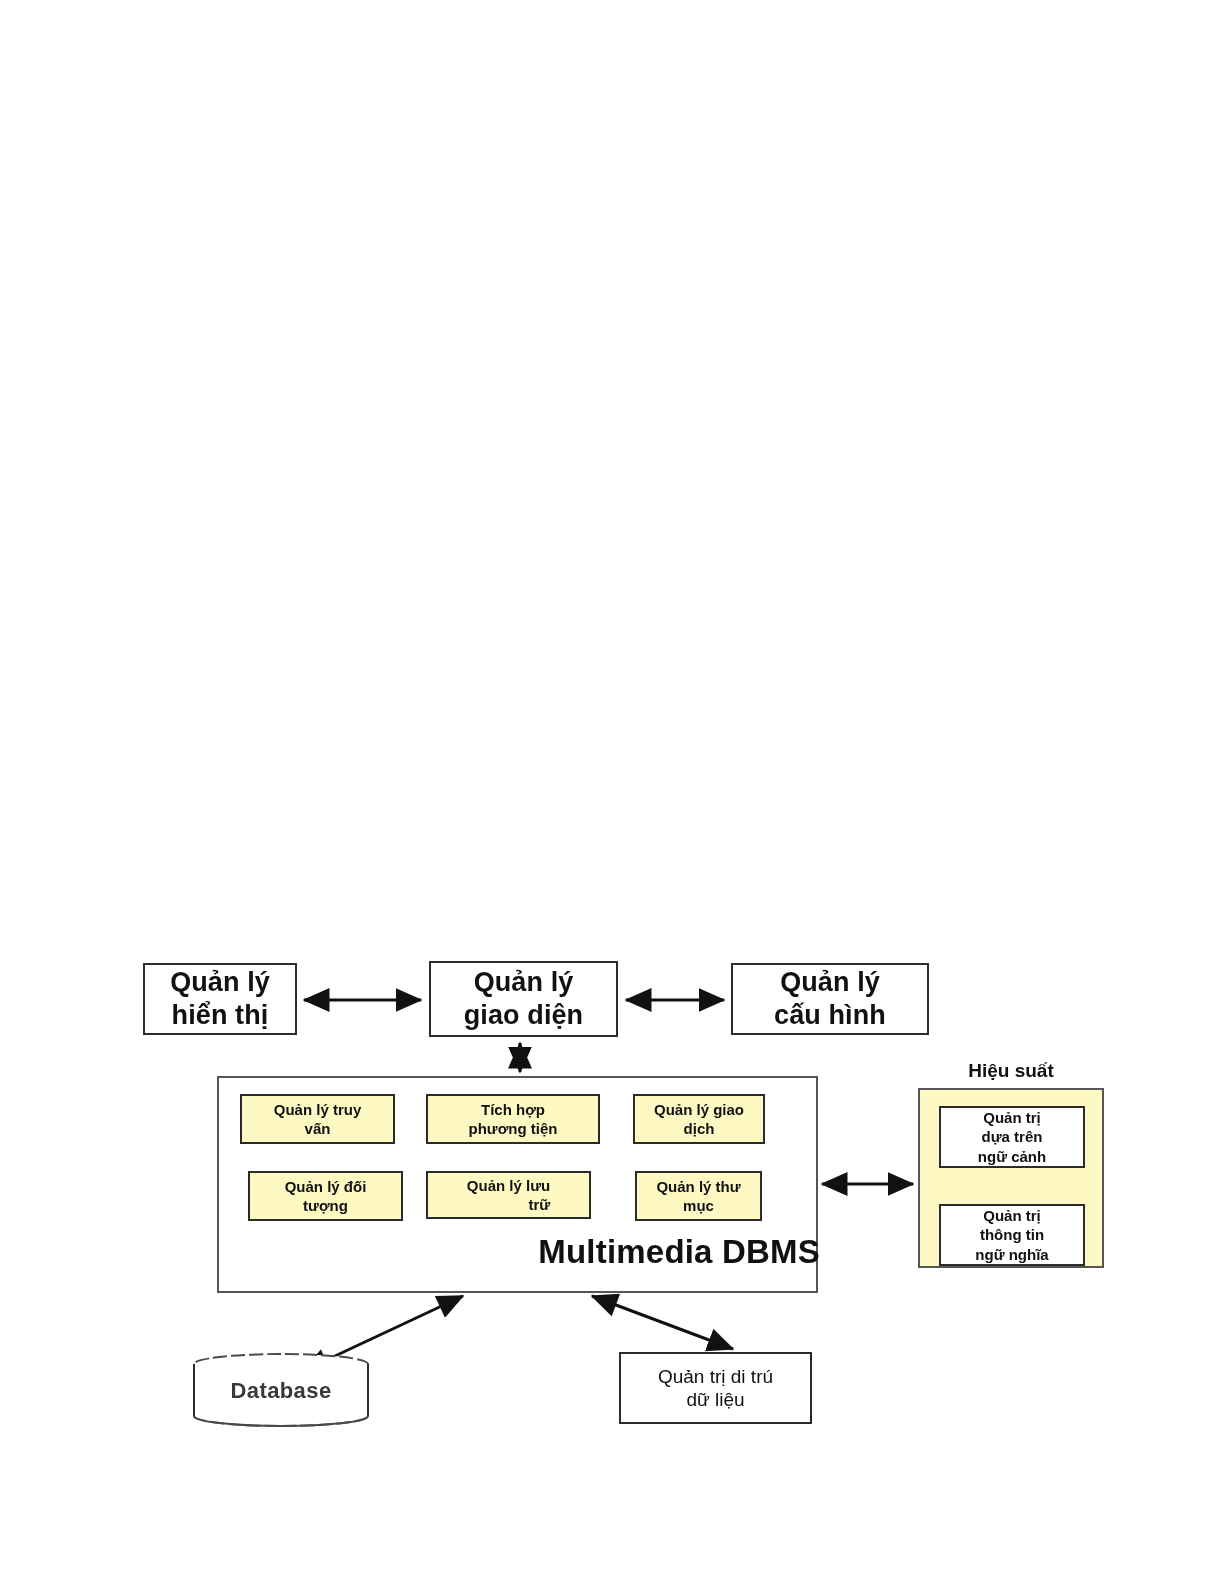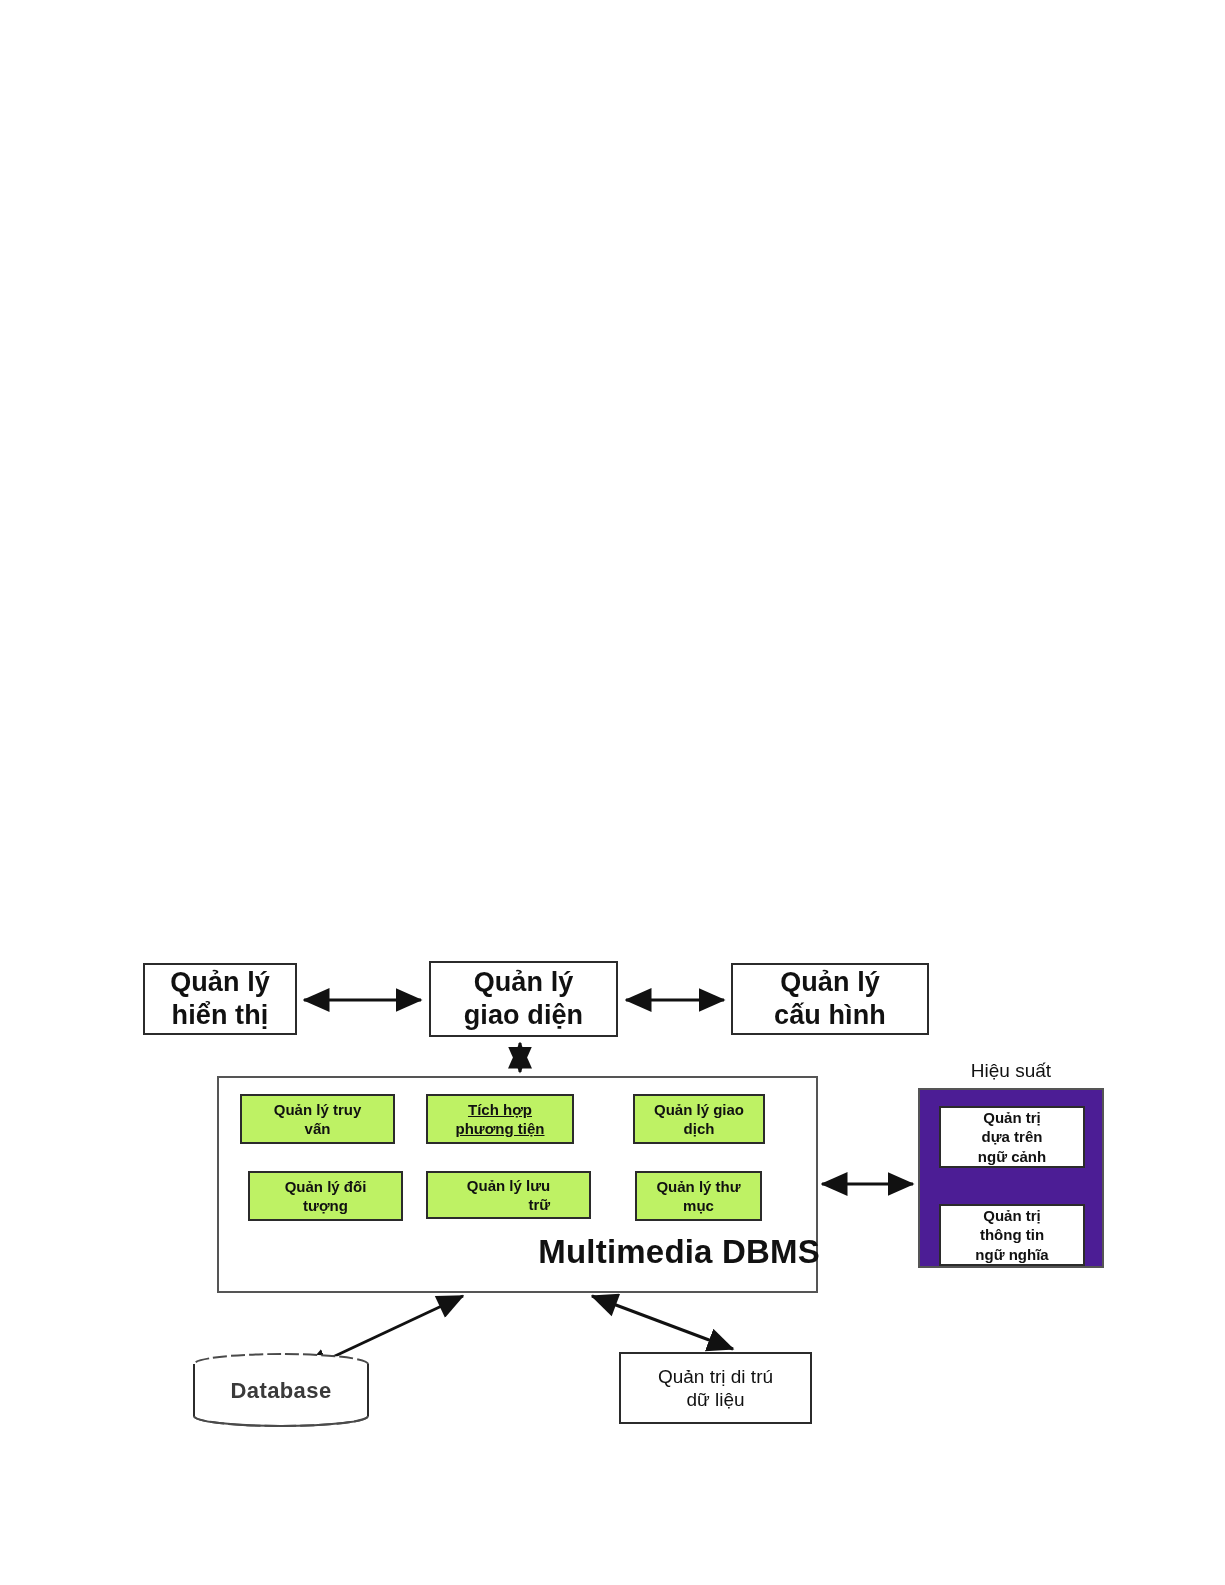--- a/index.html
+++ b/index.html
@@ -51,31 +51,31 @@
     width: 601px;
     height: 217px;
     box-sizing: border-box;
     border: 2px solid #555555;
     background: #ffffff;
   }
   .inner-box {
     position: absolute;
     box-sizing: border-box;
     border: 2px solid #2b2b2b;
-    background: #bef264;
+    background: #fef9c3;
     display: flex;
     align-items: center;
     justify-content: center;
     text-align: center;
     font-size: 15px;
     font-weight: 700;
     line-height: 1.3;
   }
   #inner-query   { left: 21px;  top: 16px;  width: 155px; height: 50px; }
-  #inner-media   { left: 207px; top: 16px;  width: 148px; height: 50px; text-decoration: underline; }
+  #inner-media   { left: 207px; top: 16px;  width: 174px; height: 50px; }
   #inner-trans   { left: 414px; top: 16px;  width: 132px; height: 50px; }
   #inner-object  { left: 21px;  top: 93px;  width: 155px; height: 50px; margin-left: 8px; }
   #inner-storage { left: 207px; top: 93px;  width: 165px; height: 48px; text-align: right; }
   #inner-dir     { left: 416px; top: 93px;  width: 127px; height: 50px; }
 
   #dbms-label {
     position: absolute;
     left: 0;
     top: 155px;
     width: 601px;
@@ -86,31 +86,31 @@
   }
 
   
   #perf-title {
     position: absolute;
     left: 918px;
     top: 1060px;
     width: 186px;
     text-align: center;
     font-size: 19px;
-    font-weight: 400;
+    font-weight: 700;
   }
   #perf-panel {
     position: absolute;
     left: 918px;
     top: 1088px;
     width: 186px;
     height: 180px;
     box-sizing: border-box;
     border: 2px solid #555555;
-    background: #4c1d95;
+    background: #fef9c3;
   }
   .perf-box {
     position: absolute;
     box-sizing: border-box;
     border: 2px solid #2b2b2b;
     background: #ffffff;
     display: flex;
     align-items: center;
     justify-content: center;
     text-align: center;

